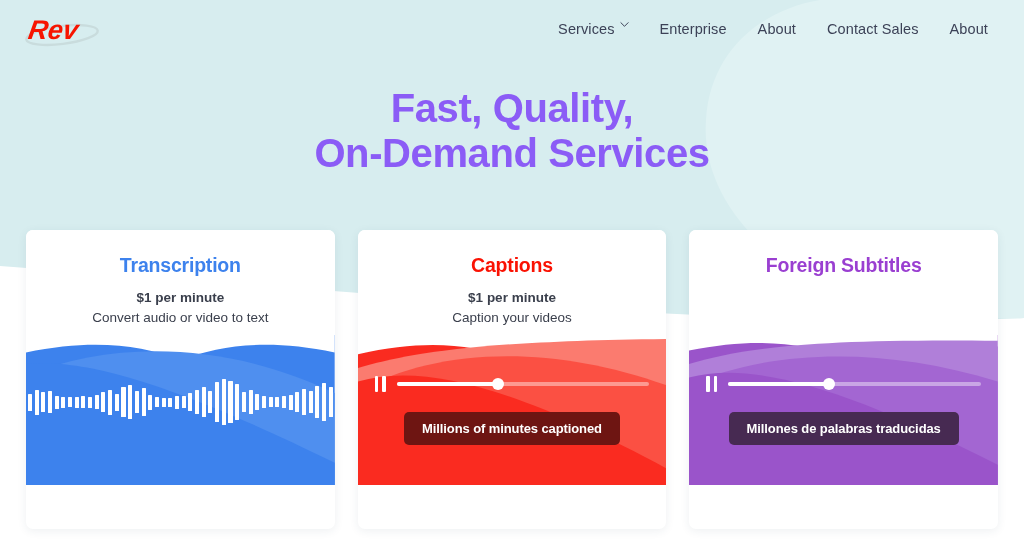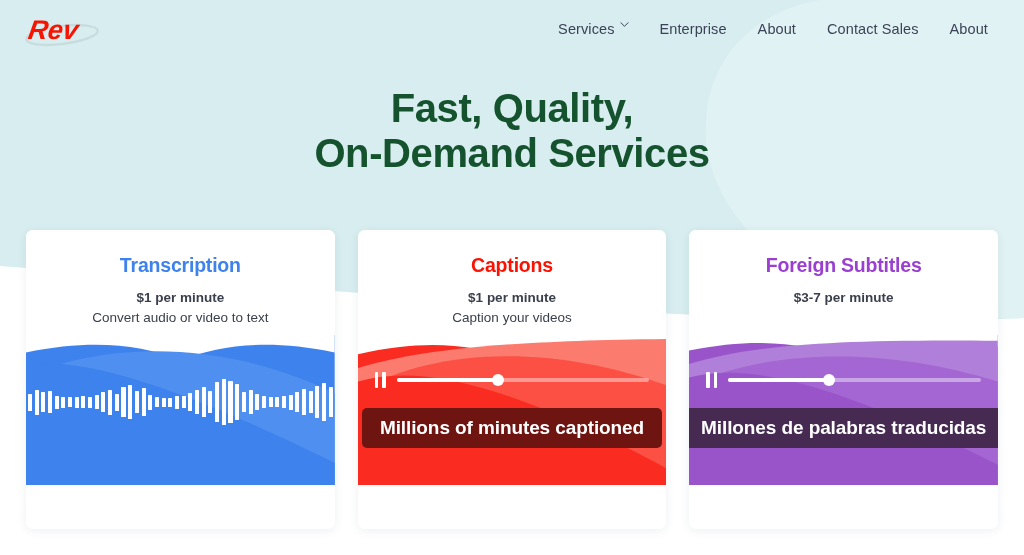--- a/index.html
+++ b/index.html
@@ -72,21 +72,21 @@
   .hero {
     position: relative;
     z-index: 5;
     text-align: center;
     padding-top: 28px;
   }
   .hero h1 {
     font-size: 40px;
     line-height: 1.13;
     font-weight: 700;
-    color: #14532d;
+    color: #8b5cf6;
     letter-spacing: -0.4px;
   }
 
   
   .cards {
     position: relative;
     z-index: 5;
     margin-top: 54px;
     padding: 0 26px;
     display: flex;
@@ -212,21 +212,21 @@
     top: 50%;
     left: 40%;
     width: 12px;
     height: 12px;
     margin-left: -6px;
     margin-top: -6px;
     border-radius: 50%;
     background: #ffffff;
   }
   .cap-pill {
-    font-size: 19px;
+    font-size: 13px;
     font-weight: 700;
     color: #ffffff;
     padding: 9px 18px;
     border-radius: 5px;
     letter-spacing: -0.1px;
     white-space: nowrap;
   }
 
   .card-foot {
     flex: 0 0 auto;
@@ -396,21 +396,20 @@
       </div>
     </div>
     <div class="card-foot" id="f1">
       <span>LEARN MORE</span>
     </div>
   </div>
 
   <div class="card">
     <div class="card-head">
       <div class="card-title" id="t2" style="color: rgb(154, 63, 209);">Foreign Subtitles</div>
-      <div class="card-price">$3-7 per minute</div>
     </div>
     <div class="card-media" id="m2">
       <svg class="waves" viewBox="0 0 324 155" preserveAspectRatio="none">
         <rect x="0" y="0" width="324" height="155" fill="#9a54ca"></rect>
         <path d="M0,16 C70,2 120,8 162,24 C205,8 255,2 324,12 L324,0 L0,0 Z" fill="#ffffff"></path>
         <path d="M0,30 C60,12 140,4 324,6 L324,155 L0,155 Z" fill="#b07fd9"></path>
         <path d="M0,52 C80,16 200,10 324,48 L324,155 L0,155 Z" fill="#a366d2"></path>
         <path d="M0,44 C70,26 170,58 324,134 L324,155 L0,155 Z" fill="#9a54ca"></path>
       </svg>
       <div class="media-inner">

